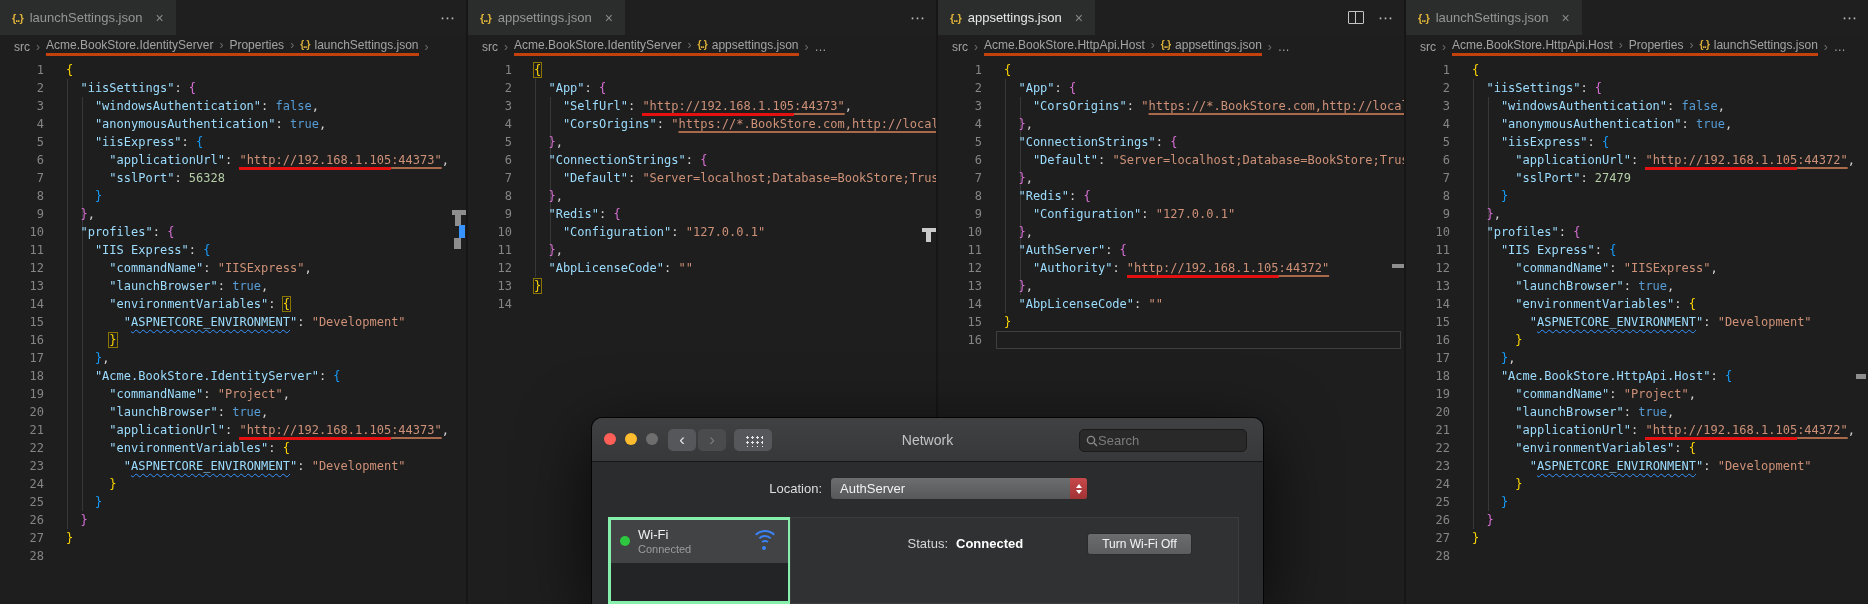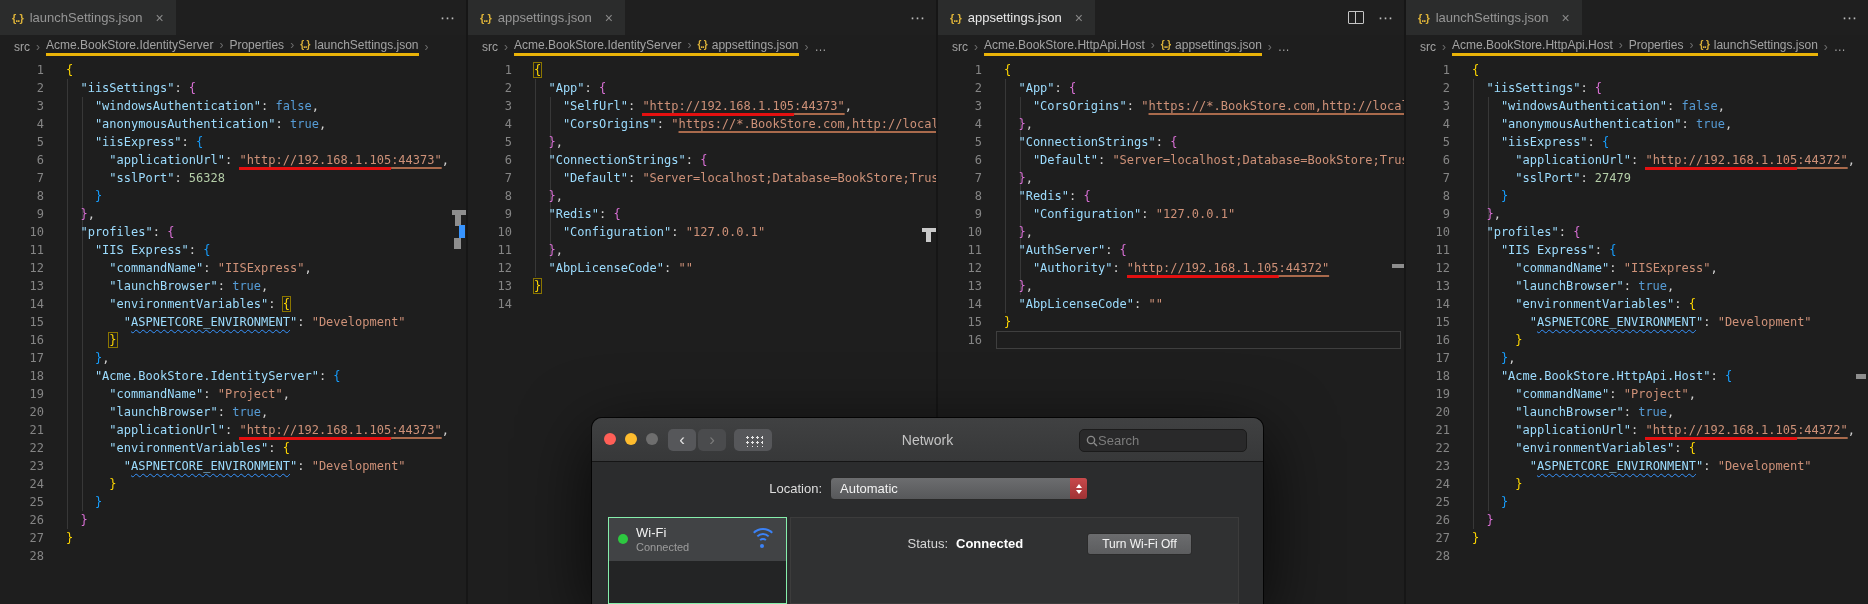--- a/index.html
+++ b/index.html
@@ -11,21 +11,21 @@
   .pane.focused .tab{color:#e8e8e8;}
   .json-ico{color:#dcb239;font-size:11px;font-weight:bold;letter-spacing:-1px;}
   .tab-close{color:#8a8a8a;font-size:14px;margin-left:6px;}
   .tab-actions{position:absolute;right:10px;top:0;height:35px;display:flex;align-items:center;gap:14px;color:#c5c5c5;}
   .more-ico{font-size:15px;letter-spacing:1px;color:#bdbdbd;}
   .split-ico{width:14px;height:11px;border:1px solid #c5c5c5;position:relative;border-radius:1px;}
   .split-ico::after{content:"";position:absolute;left:6px;top:0;bottom:0;width:1px;background:#c5c5c5;}
   .crumbs{position:absolute;left:0;right:0;top:35px;height:23px;display:flex;align-items:center;
     padding-left:14px;font-size:12px;color:#a3a3a3;white-space:nowrap;overflow:hidden;}
   .crumb-sep{color:#6d6d6d;margin:0 6px;font-size:12px;}
-  .crumb-underlined{border-bottom:3px solid #eab308;padding-bottom:1px;display:inline-flex;align-items:center;justify-content:flex-end;}
+  .crumb-underlined{border-bottom:3px solid #c2410c;padding-bottom:1px;display:inline-flex;align-items:center;justify-content:flex-end;}
   .crumb-file-ico{color:#dcb239;font-weight:bold;font-size:10px;letter-spacing:-1px;margin-right:5px;}
   .code{position:absolute;left:0;right:0;top:58px;bottom:0;font-family:"DejaVu Sans Mono",monospace;
     font-size:12px;line-height:18px;padding-top:3px;}
   .line{height:18px;white-space:pre;position:relative;}
   .ln{display:inline-block;width:44px;text-align:right;color:#858585;}
   .lt{margin-left:22px;}
   .line.cur::after{content:"";position:absolute;left:58px;right:3px;top:0;bottom:0;border:1px solid #3f3f3f;}
   .tk-k{color:#9cdcfe}.tk-p{color:#d4d4d4}.tk-s{color:#ce9178}
   .tk-sl{color:#ce9178;text-decoration:underline;text-decoration-color:#a96a4c;text-decoration-thickness:2px;text-underline-offset:3px;}
   .tk-sr{color:#ce9178;border-bottom:3px solid #e51010;}
@@ -55,21 +55,21 @@
     border:1px solid #1b1b1b;border-radius:5px;display:flex;align-items:center;padding:0 6px;}
   #dlg-search span{color:#7c7c7c;font-size:13px;}
   #loc-label{position:absolute;left:150px;top:63px;width:80px;text-align:right;color:#dedede;font-size:13px;}
   #loc-select{position:absolute;left:238px;top:59px;width:258px;height:23px;border-radius:4px;
     background:linear-gradient(#6c6d6f,#57585a);border:1px solid #2a2a2a;color:#f2f2f2;font-size:13px;
     display:flex;align-items:center;padding-left:9px;box-sizing:border-box;}
   #loc-stepper{position:absolute;right:0;top:0;bottom:0;width:17px;border-radius:0 3px 3px 0;
     background:linear-gradient(#c8494b,#a03234);display:flex;flex-direction:column;align-items:center;justify-content:center;gap:2px;}
   .chev{width:0;height:0;border-left:3.5px solid transparent;border-right:3.5px solid transparent;}
   .chev.up{border-bottom:4px solid #fff;} .chev.dn{border-top:4px solid #fff;}
-  #svc-list{position:absolute;left:16px;top:99px;width:177px;bottom:0;background:#232425;border:1px solid #86efac;}
+  #svc-list{position:absolute;left:16px;top:99px;width:177px;bottom:0;background:#232425;border:3px solid #86efac;}
   .svc-row{position:relative;height:43px;}
   .svc-row.sel{background:#414345;}
   .svc-row .dot{position:absolute;left:9px;top:16px;width:10px;height:10px;border-radius:50%;}
   .svc-name{position:absolute;left:27px;top:7px;font-size:13px;color:#f2f2f2;}
   .svc-status{position:absolute;left:27px;top:23px;font-size:11px;color:#9d9d9d;}
   .svc-icon{position:absolute;right:8px;top:8px;}
   .bt-badge{width:24px;height:26px;border-radius:7px;background:linear-gradient(#2f8cf5,#1356d4);
     display:flex;align-items:center;justify-content:center;}
   #detail-panel{position:absolute;left:198px;top:99px;width:449px;bottom:0;background:#303132;border:1px solid #3c3c3c;box-sizing:border-box;}
   #status-label{position:absolute;left:70px;top:18px;width:87px;text-align:right;color:#d6d6d6;font-size:13px;}
@@ -327,21 +327,21 @@
     <div id="dlg-search">
       <svg width="12" height="12" viewBox="0 0 12 12">
         <circle cx="5" cy="5" r="3.6" fill="none" stroke="#8a8a8a" stroke-width="1.4"></circle>
         <line x1="8" y1="8" x2="11" y2="11" stroke="#8a8a8a" stroke-width="1.4"></line>
       </svg>
       <span>Search</span>
     </div>
   </div>
   <div id="loc-label">Location:</div>
   <div id="loc-select">
-    <span>Automatic</span>
+    <span>AuthServer</span>
     <div id="loc-stepper">
       <div class="chev up"></div>
         <div class="chev dn"></div>
     </div>
   </div>
   <div id="svc-list">
       <div class="svc-row sel">
         <span class="dot" style="background: rgb(45, 200, 64);"></span>
         <div class="svc-name">Wi-Fi</div>
         <div class="svc-status">Connected</div>

